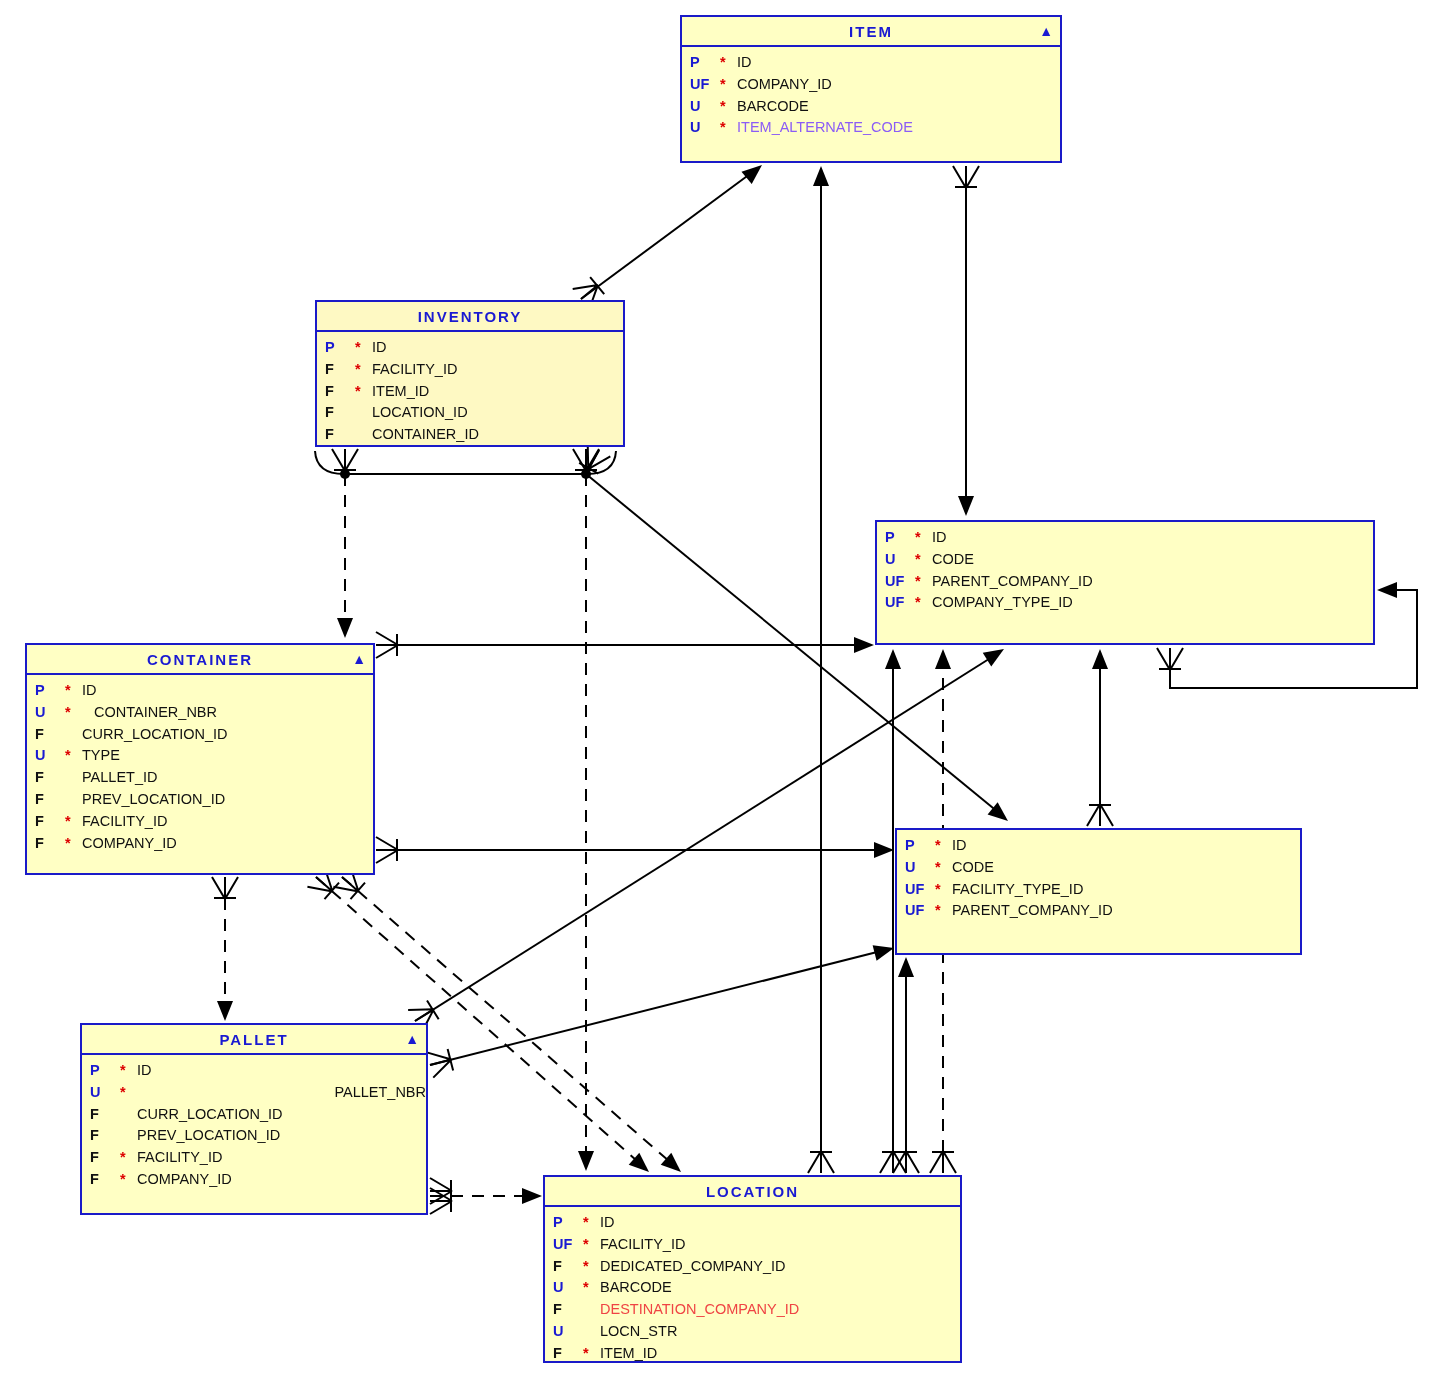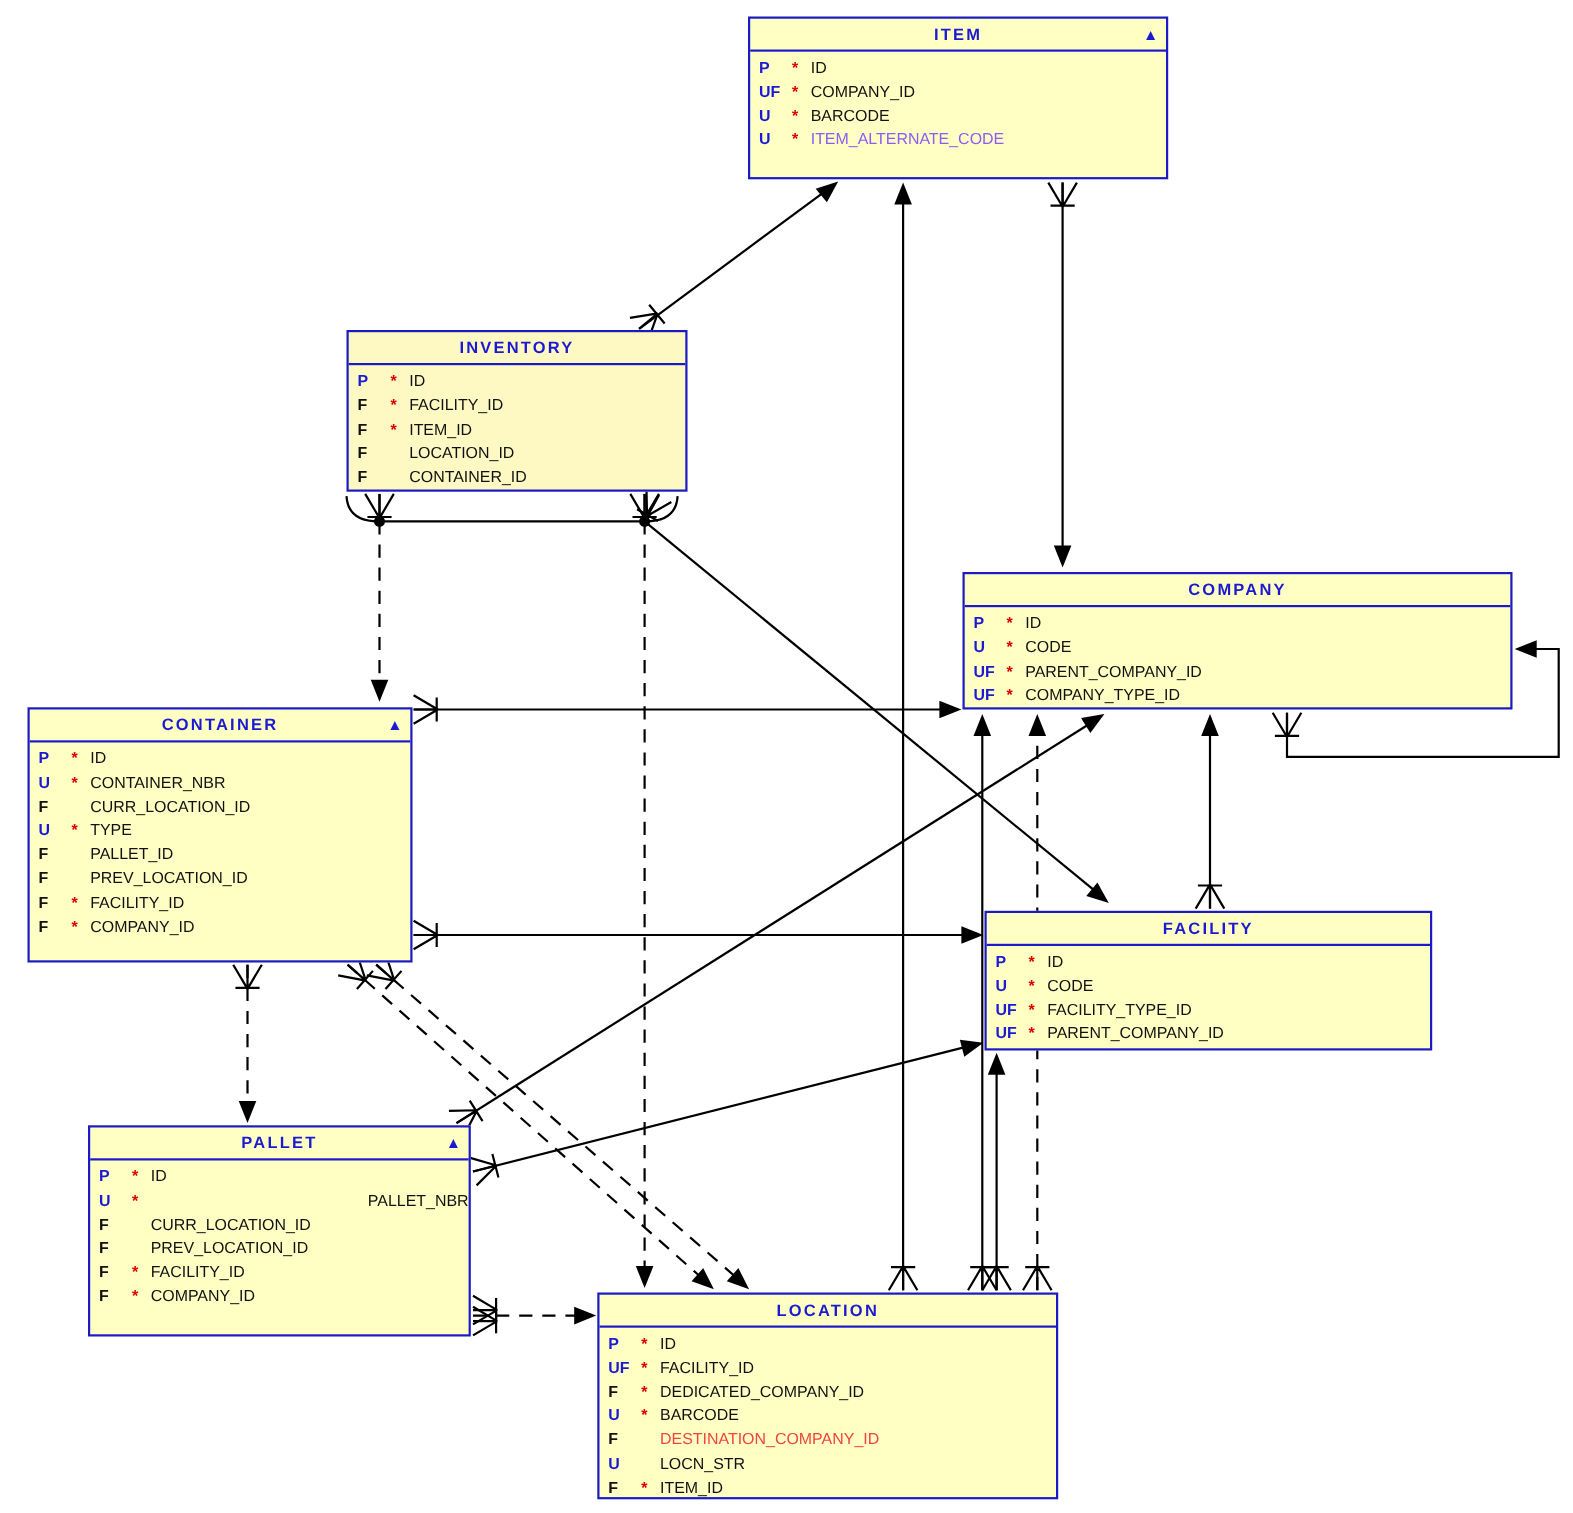--- a/index.html
+++ b/index.html
@@ -182,23 +182,20 @@
             <span class="fname" style="color: rgb(17, 17, 17);">LOCATION_ID</span>
           </div>
           <div class="frow">
             <span class="fkey" style="color: rgb(17, 17, 17);">F</span>
             <span class="fstar" style="color: rgb(221, 0, 0);"></span>
             <span class="fname" style="color: rgb(17, 17, 17);">CONTAINER_ID</span>
           </div>
         </div>
       </div>
       <div class="entity" style="left: 875px; top: 520px; width: 500px; height: 125px; background: rgb(255, 255, 196);">
-        <div class="titlebar">
-          <span class="tname" style="color: rgb(26, 26, 210);">COMPANY</span>
-        </div>
         <div class="fields">
           <div class="frow">
             <span class="fkey" style="color: rgb(26, 26, 210);">P</span>
             <span class="fstar" style="color: rgb(221, 0, 0);">*</span>
             <span class="fname" style="color: rgb(17, 17, 17);">ID</span>
           </div>
           <div class="frow">
             <span class="fkey" style="color: rgb(26, 26, 210);">U</span>
             <span class="fstar" style="color: rgb(221, 0, 0);">*</span>
             <span class="fname" style="color: rgb(17, 17, 17);">CODE</span>
@@ -222,21 +219,21 @@
         </div>
         <div class="fields">
           <div class="frow">
             <span class="fkey" style="color: rgb(26, 26, 210);">P</span>
             <span class="fstar" style="color: rgb(221, 0, 0);">*</span>
             <span class="fname" style="color: rgb(17, 17, 17);">ID</span>
           </div>
           <div class="frow">
             <span class="fkey" style="color: rgb(26, 26, 210);">U</span>
             <span class="fstar" style="color: rgb(221, 0, 0);">*</span>
-            <span class="fname" style="color: rgb(17, 17, 17);">CONTAINER_NBR</span>
+            <span class="fname" style="color: rgb(17, 17, 17); margin-left: 12px;">CONTAINER_NBR</span>
           </div>
           <div class="frow">
             <span class="fkey" style="color: rgb(17, 17, 17);">F</span>
             <span class="fstar" style="color: rgb(221, 0, 0);"></span>
             <span class="fname" style="color: rgb(17, 17, 17);">CURR_LOCATION_ID</span>
           </div>
           <div class="frow">
             <span class="fkey" style="color: rgb(26, 26, 210);">U</span>
             <span class="fstar" style="color: rgb(221, 0, 0);">*</span>
             <span class="fname" style="color: rgb(17, 17, 17);">TYPE</span>
@@ -257,23 +254,20 @@
             <span class="fname" style="color: rgb(17, 17, 17);">FACILITY_ID</span>
           </div>
           <div class="frow">
             <span class="fkey" style="color: rgb(17, 17, 17);">F</span>
             <span class="fstar" style="color: rgb(221, 0, 0);">*</span>
             <span class="fname" style="color: rgb(17, 17, 17);">COMPANY_ID</span>
           </div>
         </div>
       </div>
       <div class="entity" style="left: 895px; top: 828px; width: 407px; height: 127px; background: rgb(255, 255, 196);">
-        <div class="titlebar">
-          <span class="tname" style="color: rgb(26, 26, 210);">FACILITY</span>
-        </div>
         <div class="fields">
           <div class="frow">
             <span class="fkey" style="color: rgb(26, 26, 210);">P</span>
             <span class="fstar" style="color: rgb(221, 0, 0);">*</span>
             <span class="fname" style="color: rgb(17, 17, 17);">ID</span>
           </div>
           <div class="frow">
             <span class="fkey" style="color: rgb(26, 26, 210);">U</span>
             <span class="fstar" style="color: rgb(221, 0, 0);">*</span>
             <span class="fname" style="color: rgb(17, 17, 17);">CODE</span>

